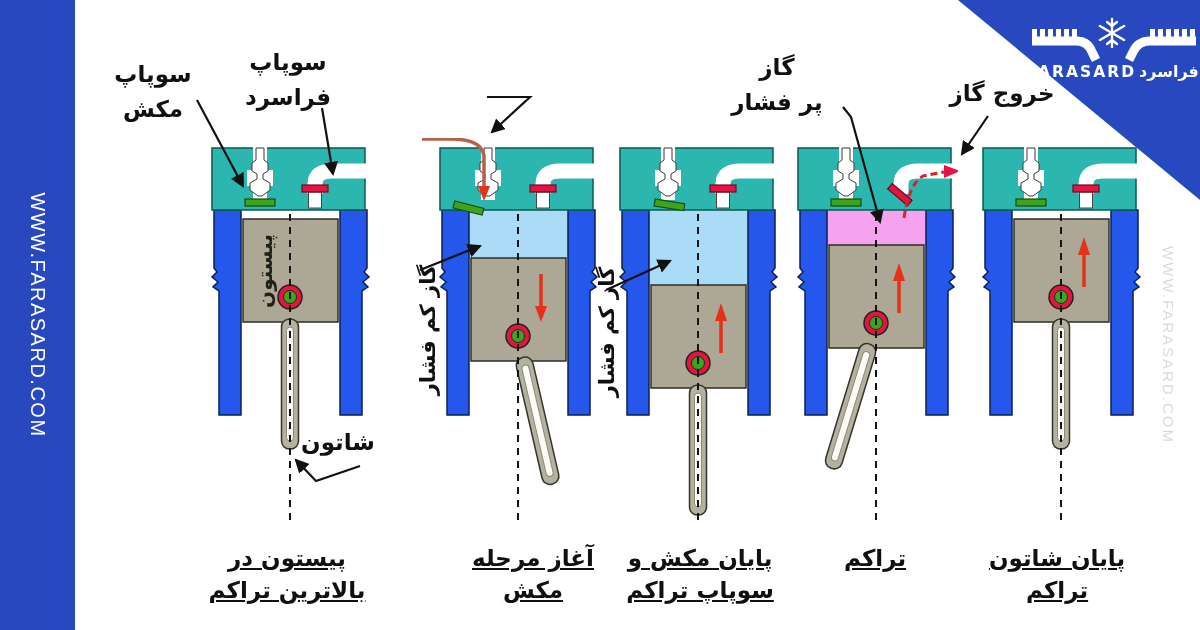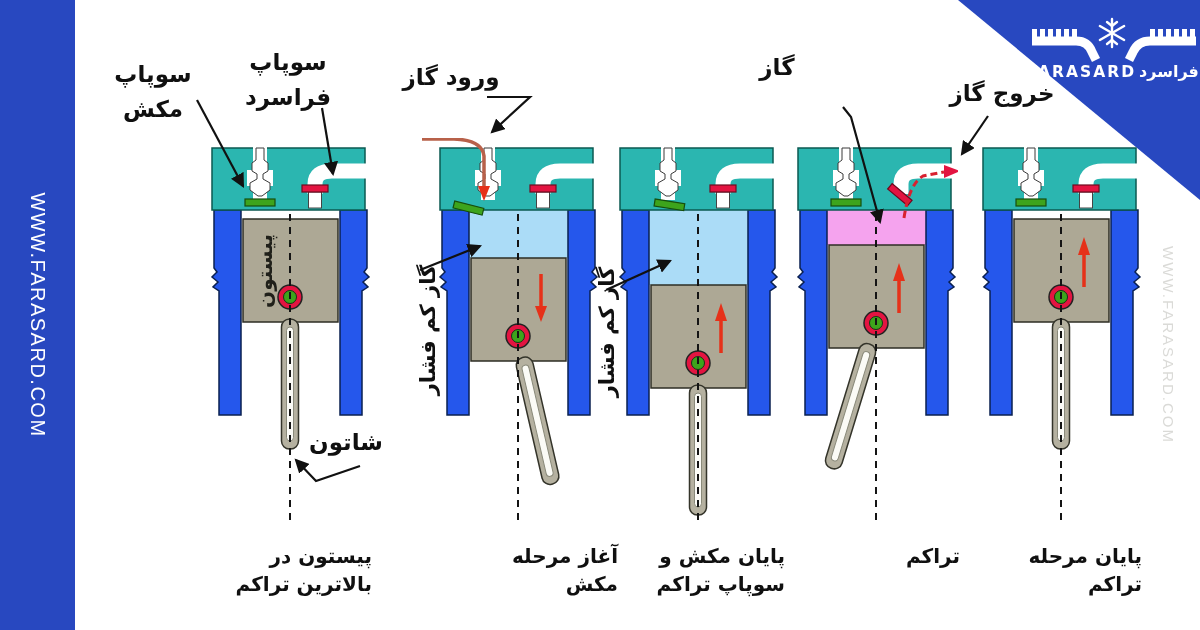--- a/index.html
+++ b/index.html
@@ -14,22 +14,22 @@
   
   #corner{position:absolute;left:0;top:0;width:1200px;height:630px;pointer-events:none;}
   
   .stage{position:absolute;top:138px;width:182px;height:400px;}
   .stage svg{display:block;width:182px;height:400px;}
   
   .lbl{position:absolute;font-weight:bold;font-size:23px;color:#101010;text-align:center;
        direction:rtl;line-height:1.5;}
   .vlbl{position:absolute;font-weight:bold;font-size:21px;color:#101010;white-space:nowrap;
        transform:translate(-50%,-50%) rotate(-90deg);direction:rtl;}
-  .cap{position:absolute;top:542px;width:170px;text-align:right;font-weight:bold;
-       font-size:20px;color:#101010;direction:rtl;line-height:1.4;}
+  .cap{position:absolute;top:542px;width:170px;text-align:center;font-weight:bold;
+       font-size:23px;color:#101010;direction:rtl;line-height:1.4;text-decoration:underline;}
   #leaders{position:absolute;left:0;top:0;width:1200px;height:630px;pointer-events:none;}
   #watermark{position:absolute;left:1168px;top:345px;transform:translate(-50%,-50%) rotate(90deg);
        white-space:nowrap;color:rgba(150,150,140,0.35);font-size:15px;letter-spacing:2px;
        font-family:"Liberation Sans","DejaVu Sans",sans-serif;}
 </style>
 </head>
 <body>
 
 <div id="canvas">
 
@@ -223,48 +223,48 @@
     </div>
 
   <div class="lbl" style="left:98px;top:57px;width:110px">
     <div>سوپاپ</div>
     <div>مکش</div>
   </div>
   <div class="lbl" style="left:233px;top:45px;width:110px">
     <div>سوپاپ</div>
     <div>فراسرد</div>
   </div>
-  <div class="lbl" style="left:395px;top:60px;width:112px">ورود گاز</div>
   <div class="lbl" style="left:721px;top:50px;width:112px">
     <div>گاز</div>
+    <div>پر فشار</div>
   </div>
   <div class="lbl" style="left:944px;top:76px;width:116px">خروج گاز</div>
   <div class="vlbl" style="left:428px;top:330px">گاز کم فشار</div>
   <div class="vlbl" style="left:607px;top:332px">گاز کم فشار</div>
   <div class="vlbl" style="left:265px;top:271px;font-size:20px;color:#20201a">پیستون</div>
-  <div class="lbl" style="left:296px;top:425px;width:100px">شاتون</div>
+  <div class="lbl" style="left:288px;top:425px;width:100px">شاتون</div>
 
   <div class="cap" style="left:202px">
     <div>پیستون در</div>
     <div>بالاترین تراکم</div>
   </div>
   <div class="cap" style="left:448px">
     <div>آغاز مرحله</div>
     <div>مکش</div>
   </div>
   <div class="cap" style="left:615px">
     <div>پایان مکش و</div>
     <div>سوپاپ تراکم</div>
   </div>
   <div class="cap" style="left:790px">
     <div>تراکم</div>
     <div></div>
   </div>
   <div class="cap" style="left:972px">
-    <div>پایان مرحله</div>
+    <div>پایان شاتون</div>
     <div>تراکم</div>
   </div>
 
   <svg id="leaders" viewBox="0 0 1200 630">
     <defs>
       <marker id="ah" viewBox="0 0 10 10" refX="8.5" refY="5" markerWidth="6.5" markerHeight="6.5" orient="auto-start-reverse">
         <path d="M0,0 L10,5 L0,10 Z" fill="#111"></path>
       </marker>
     </defs>
     <g stroke="#111" stroke-width="2.2" fill="none">

